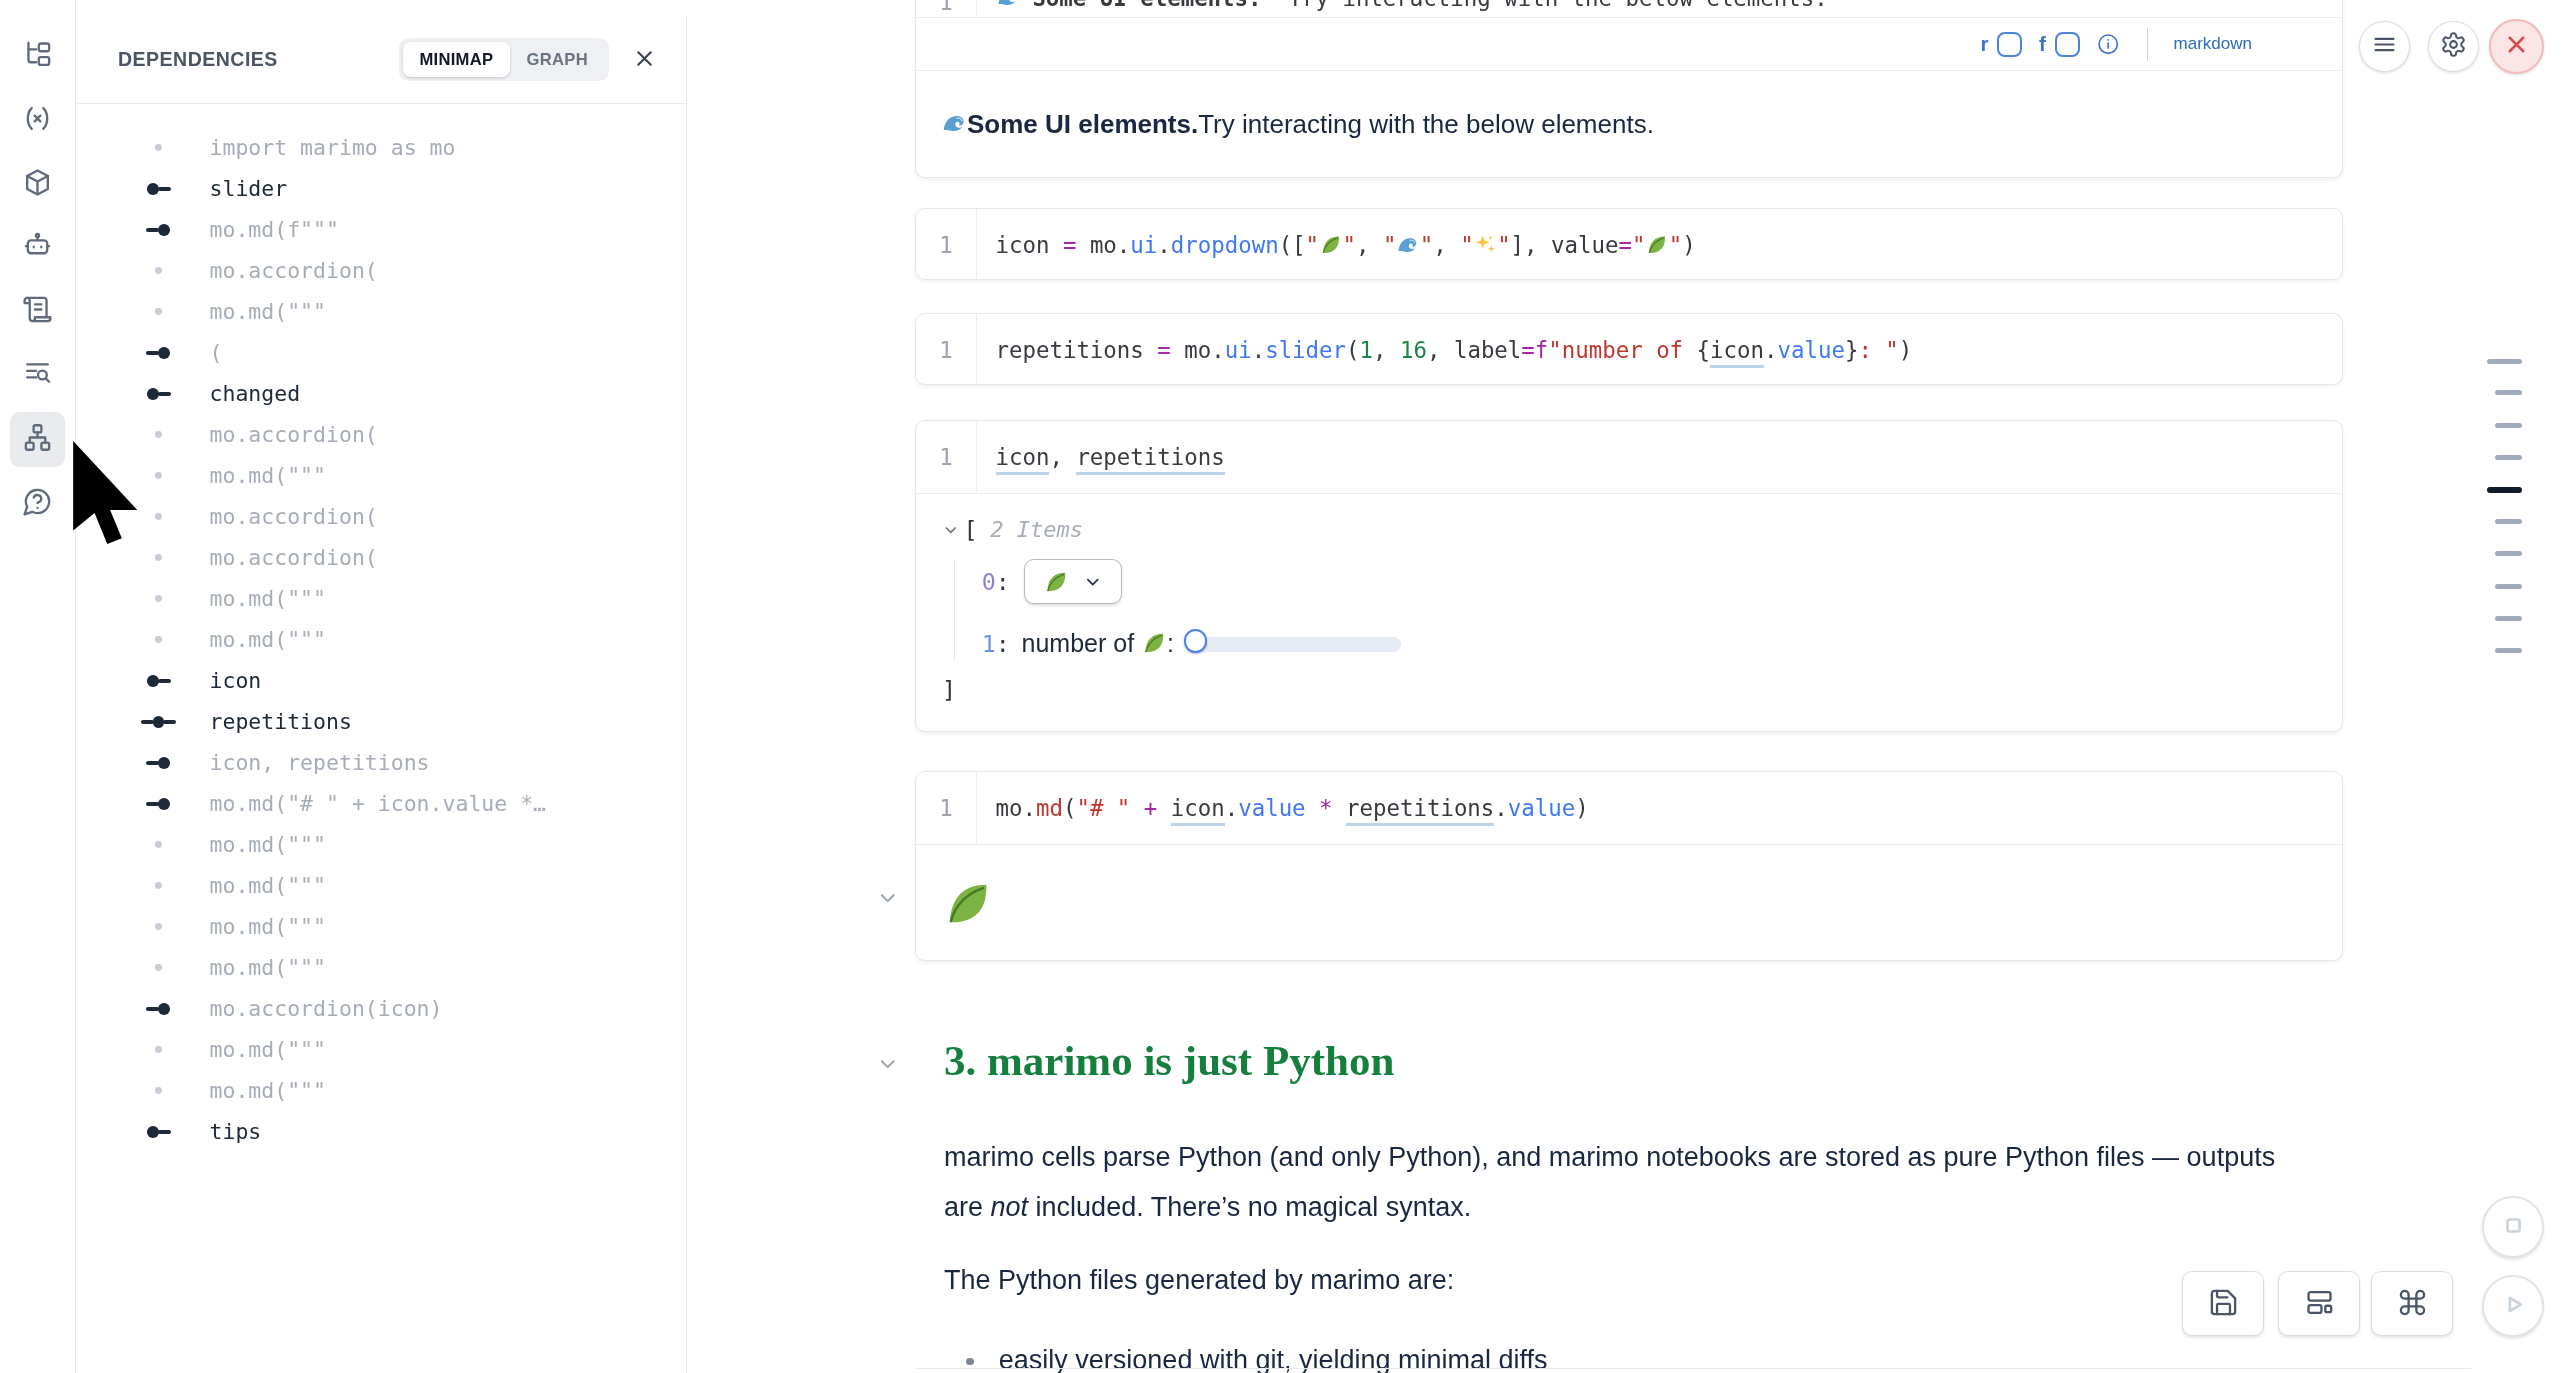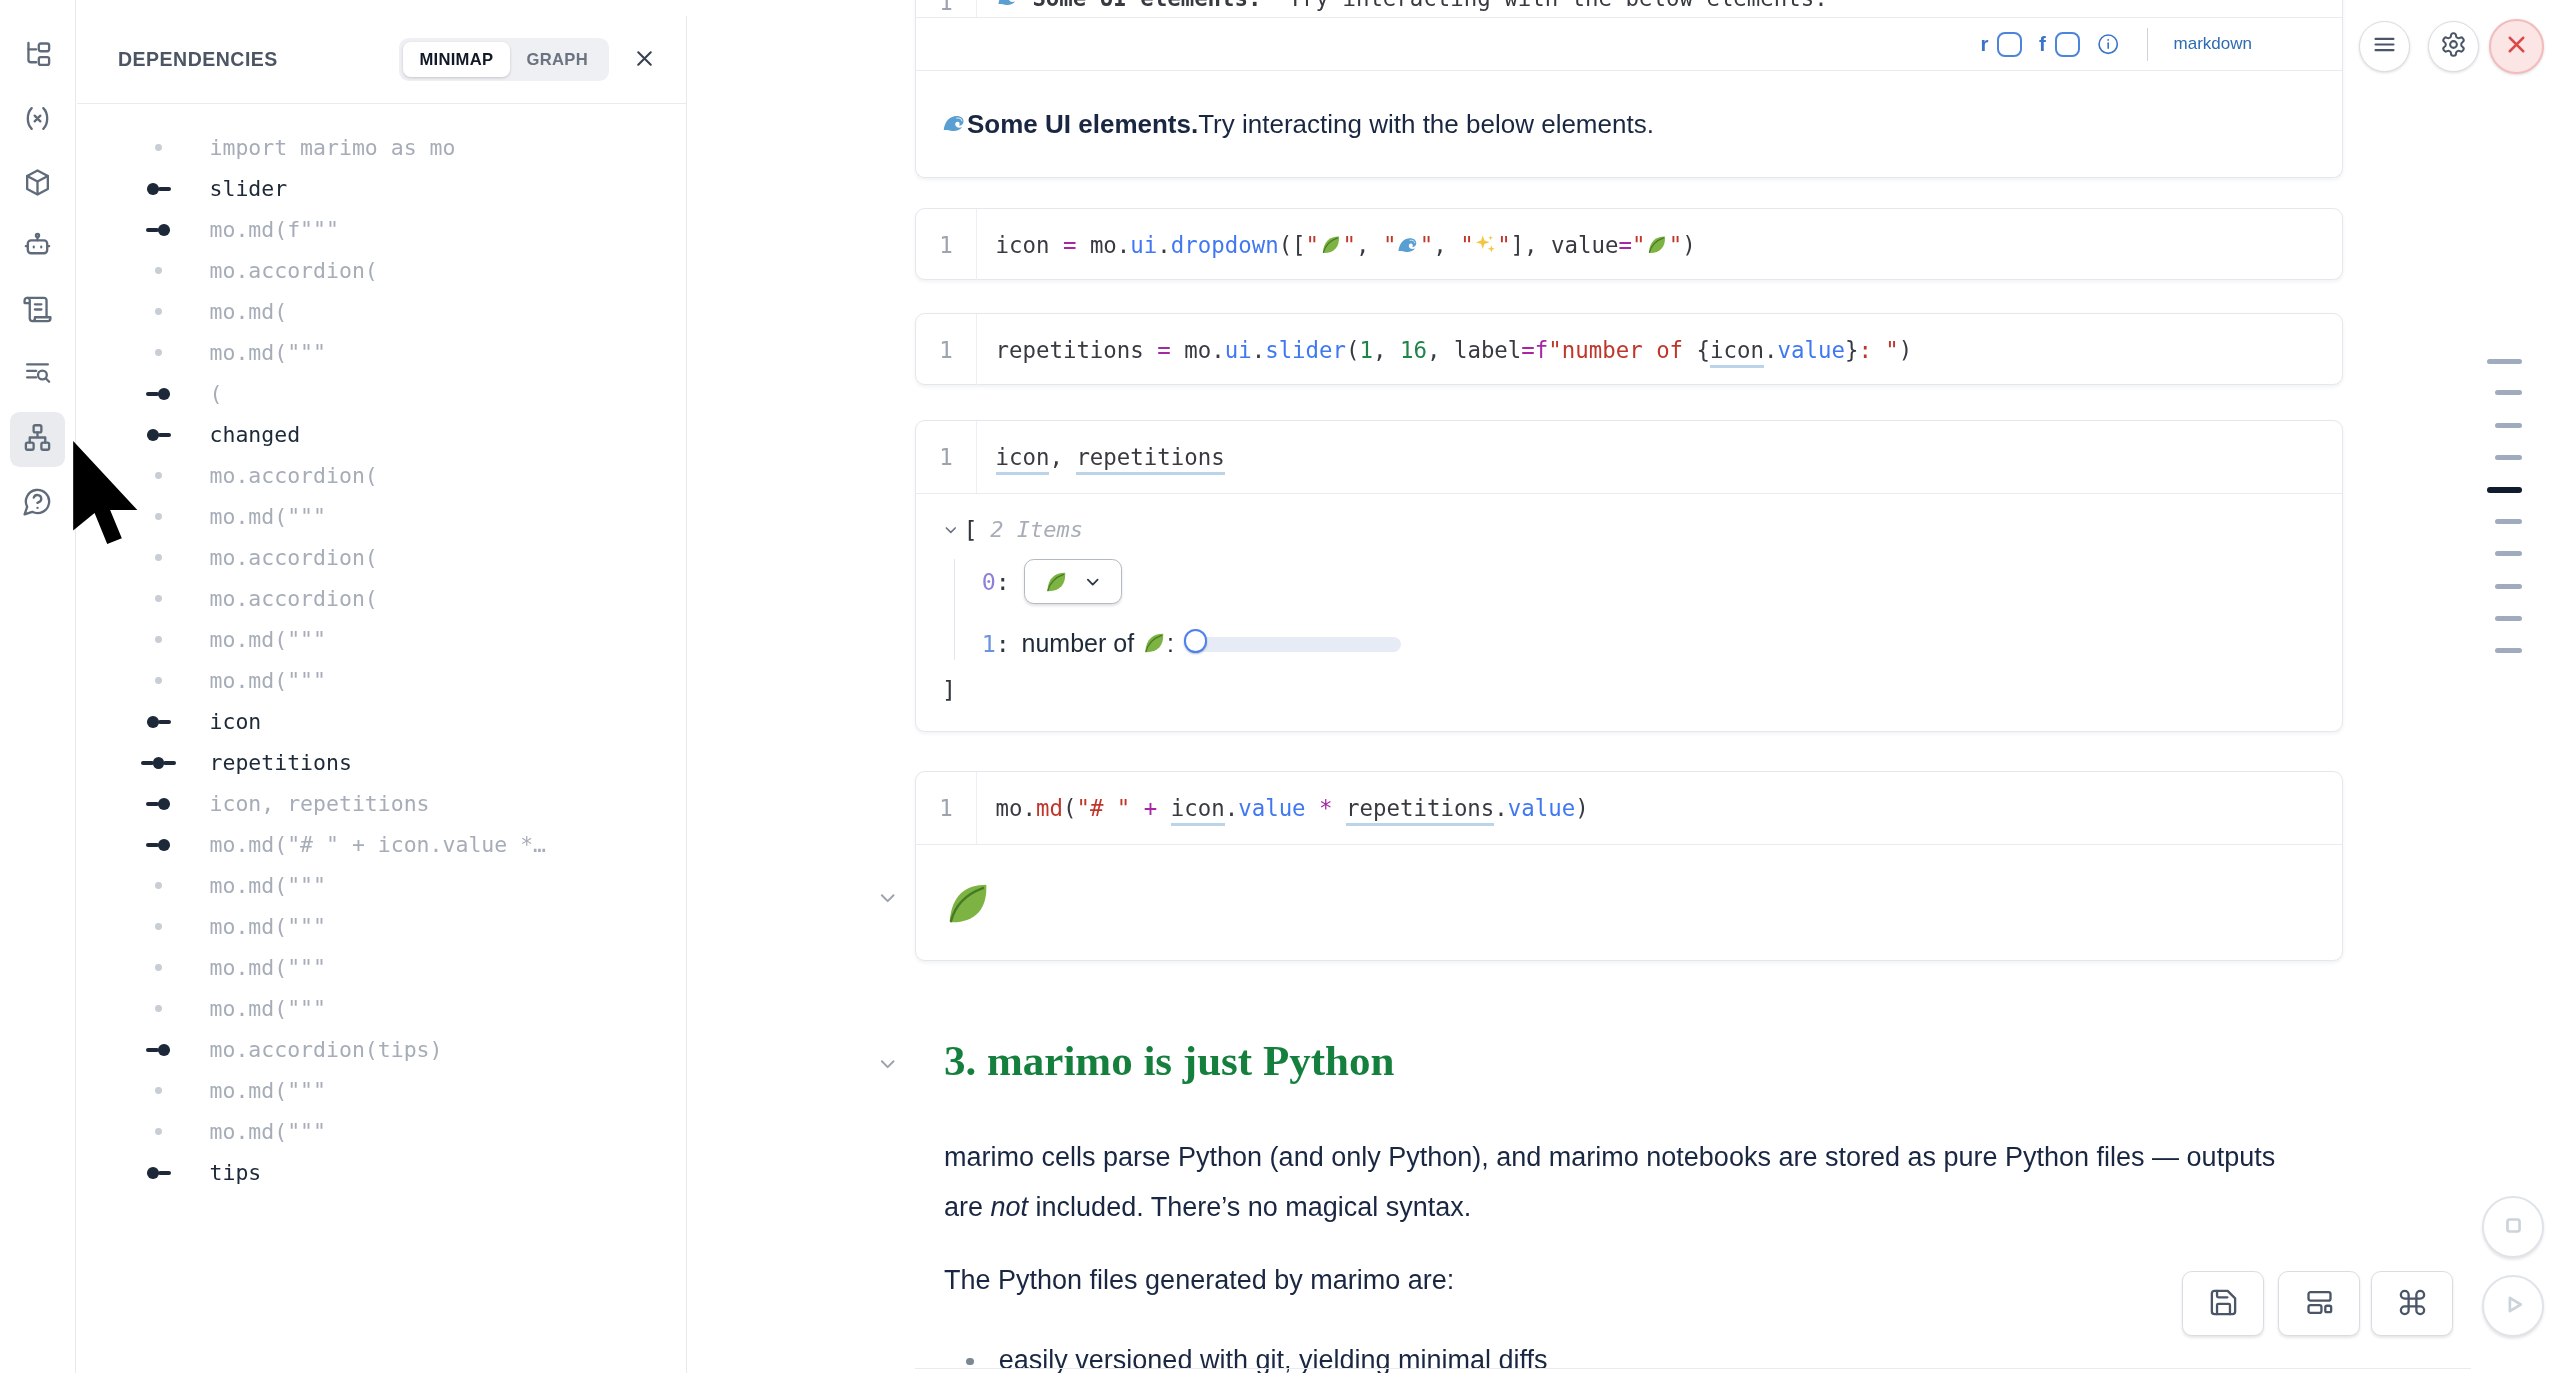--- a/index.html
+++ b/index.html
@@ -247,26 +247,20 @@
       <div class="dep-item">
         <span class="mk">
           <span class="m-dot"></span>
         </span>
         <span class="dep-text">mo.accordion(</span>
       </div>
       <div class="dep-item">
         <span class="mk">
           <span class="m-dot"></span>
         </span>
-        <span class="dep-text">mo.md(</span>
-      </div>
-      <div class="dep-item">
-        <span class="mk">
-          <span class="m-dot"></span>
-        </span>
         <span class="dep-text">mo.md("""</span>
       </div>
       <div class="dep-item">
         <span class="mk">
           <span class="m-line"></span>
           <span class="m-circle"></span>
         </span>
         <span class="dep-text">(</span>
       </div>
       <div class="dep-item emph">
@@ -363,21 +357,21 @@
         <span class="mk">
           <span class="m-dot"></span>
         </span>
         <span class="dep-text">mo.md("""</span>
       </div>
       <div class="dep-item">
         <span class="mk">
           <span class="m-line"></span>
           <span class="m-circle"></span>
         </span>
-        <span class="dep-text">mo.accordion(tips)</span>
+        <span class="dep-text">mo.accordion(icon)</span>
       </div>
       <div class="dep-item">
         <span class="mk">
           <span class="m-dot"></span>
         </span>
         <span class="dep-text">mo.md("""</span>
       </div>
       <div class="dep-item">
         <span class="mk">
           <span class="m-dot"></span>

